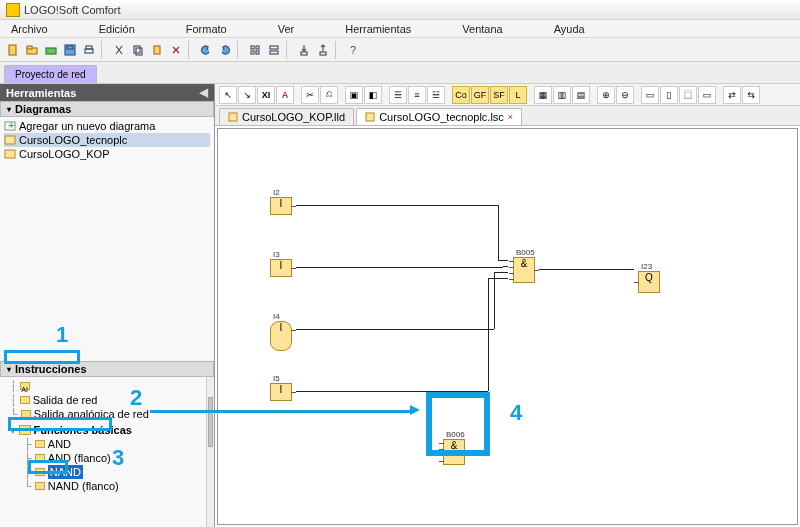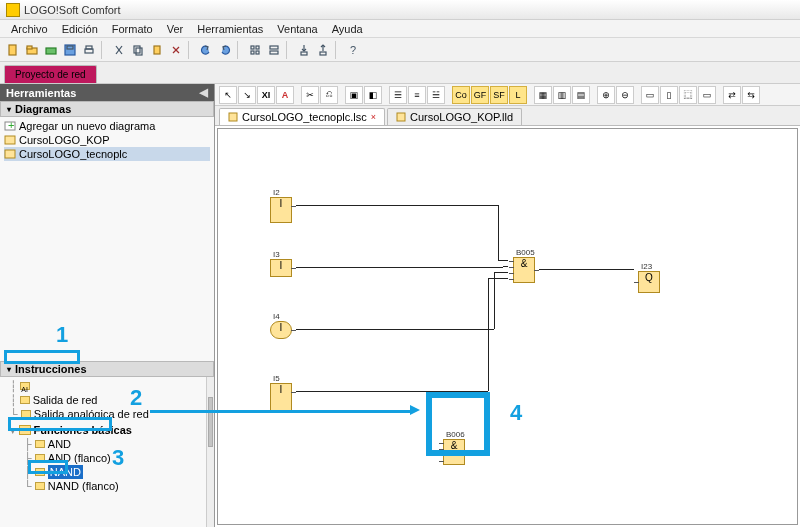--- a/index.html
+++ b/index.html
@@ -4,33 +4,33 @@
 <style>
 * { box-sizing: border-box; margin: 0; padding: 0; font-family: Tahoma, Arial, sans-serif; font-size: 11px; }
 body { background: #f0f0f0; width: 800px; height: 527px; overflow: hidden; position: relative; }
 
 
 .titlebar { height: 20px; background: linear-gradient(#fff,#e8e8e8); display: flex; align-items: center; padding: 0 6px; border-bottom: 1px solid #d0d0d0; }
 .titlebar .appicon { width: 14px; height: 14px; background: #ffcc00; border: 1px solid #aa8800; margin-right: 4px; }
 .titlebar .title { color: #333; }
 
 
-.menubar { height: 18px; background: #f4f4f4; display: flex; align-items: center; border-bottom: 1px solid #d8d8d8; padding: 0 4px; }
+.menubar { height: 18px; background: #f4f4f4; display: flex; align-items: center; border-bottom: 1px solid #d8d8d8; padding: 0 4px; gap: 37px; }
 .menubar span { padding: 1px 7px; color: #222; cursor: default; }
 
 
 .toolbar { height: 24px; background: #f2f2f2; border-bottom: 1px solid #d0d0d0; display: flex; align-items: center; padding: 0 4px; gap: 1px; }
 .tbtn { width: 18px; height: 18px; border: 1px solid transparent; display: flex; align-items: center; justify-content: center; cursor: pointer; }
 .tsep { width: 6px; height: 18px; border-left: 1px solid #c8c8c8; margin: 0 2px; }
 .ic { width: 12px; height: 12px; }
 
 
 .modetabs { height: 22px; background: #eee; border-bottom: 1px solid #ccc; display: flex; align-items: flex-end; padding: 0 4px; }
 .modetab { padding: 3px 10px; border: 1px solid #bbb; border-bottom: none; background: #fff; margin-right: 2px; border-radius: 2px 2px 0 0; font-weight: bold; font-size: 10px; }
-.modetab.inactive { background: #be185d; font-weight: normal; }
+.modetab.inactive { background: #c4b5fd; font-weight: normal; }
 
 
 .main { display: flex; height: calc(527px - 20px - 18px - 24px - 22px); }
 .leftpane { width: 215px; background: #f8f8f8; display: flex; flex-direction: column; border-right: 1px solid #999; }
 .rightpane { flex: 1; display: flex; flex-direction: column; background: #fff; position: relative; }
 
 
 .panelhead { background: #5a5a5a; color: #fff; padding: 2px 6px; font-size: 10px; font-weight: bold; display: flex; justify-content: space-between; align-items: center; }
 .panelhead .arrow { color: #ddd; }
 .subhead { background: #dcdcdc; border: 1px solid #b8b8b8; padding: 1px 6px; font-size: 10px; font-weight: bold; display: flex; align-items: center; }
@@ -230,31 +230,31 @@
       <span>Diagramas</span>
     </div>
     <div class="tree" style="height:90px;">
       <div class="row">
         <svg class="treeicon" viewBox="0 0 12 10">
             <rect x="1" y="1" width="10" height="8" fill="#fff" stroke="#888"></rect>
             <text x="4" y="8" font-size="8" fill="#3a3" stroke="none">+</text>
           </svg>
         <span>Agregar un nuevo diagrama</span>
       </div>
+      <div class="row sel">
+        <svg class="treeicon" viewBox="0 0 12 10">
+            <rect x="1" y="1" width="10" height="8" fill="#ffe49a" stroke="#b08a20"></rect>
+          </svg>
+        <span>CursoLOGO_tecnoplc</span>
+      </div>
       <div class="row">
         <svg class="treeicon" viewBox="0 0 12 10">
             <rect x="1" y="1" width="10" height="8" fill="#ffe49a" stroke="#b08a20"></rect>
           </svg>
         <span>CursoLOGO_KOP</span>
-      </div>
-      <div class="row sel">
-        <svg class="treeicon" viewBox="0 0 12 10">
-            <rect x="1" y="1" width="10" height="8" fill="#ffe49a" stroke="#b08a20"></rect>
-          </svg>
-        <span>CursoLOGO_tecnoplc</span>
       </div>
     </div>
     <div class="treegap"></div>
 
     <div class="subhead" style="position:relative;">
       <span class="twisty">▾</span>
       <span>Instrucciones</span>
     </div>
     <div class="instr-area" style="flex:0 0 150px; position:relative;">
       <div class="tree">
@@ -335,56 +335,56 @@
       <div class="esep"></div>
       <div class="etbtn">▭</div>
       <div class="etbtn">▯</div>
       <div class="etbtn">⿴</div>
       <div class="etbtn">▭</div>
       <div class="esep"></div>
       <div class="etbtn">⇄</div>
       <div class="etbtn">⇆</div>
     </div>
     <div class="filetabs">
+      <div class="filetab" style="background:#eee;">
+        <svg class="ficon" viewBox="0 0 10 10">
+            <rect x="1" y="1" width="8" height="8" fill="#ffe49a" stroke="#b08a20"></rect>
+          </svg>
+        <span>CursoLOGO_KOP.lld</span>
+      </div>
       <div class="filetab">
         <svg class="ficon" viewBox="0 0 10 10">
             <rect x="1" y="1" width="8" height="8" fill="#ffe49a" stroke="#b08a20"></rect>
           </svg>
         <span>CursoLOGO_tecnoplc.lsc</span>
         <span class="redx">×</span>
       </div>
-      <div class="filetab" style="background:#eee;">
-        <svg class="ficon" viewBox="0 0 10 10">
-            <rect x="1" y="1" width="8" height="8" fill="#ffe49a" stroke="#b08a20"></rect>
-          </svg>
-        <span>CursoLOGO_KOP.lld</span>
-      </div>
     </div>
 
     <div class="canvas">
 
-      <div class="blk" style="top:68px; left:52px; height:26px;">
+      <div class="blk" style="top:68px; left:52px; height:18px;">
         <div class="blklabel">I2</div>
         <div class="blksym">I</div>
         <div class="pin pinR" style="top:8px;"></div>
       </div>
 
       <div class="blk" style="top:130px; left:52px; height:18px;">
         <div class="blklabel">I3</div>
         <div class="blksym">I</div>
         <div class="pin pinR" style="top:8px;"></div>
       </div>
 
-      <div class="blk" style="top:192px; left:52px; height:18px;border-radius:9px;">
+      <div class="blk" style="top:192px; left:52px; height:30px;border-radius:9px;">
         <div class="blklabel">I4</div>
         <div class="blksym">I</div>
         <div class="pin pinR" style="top:8px;"></div>
       </div>
 
-      <div class="blk" style="top:254px; left:52px; height:30px;">
+      <div class="blk" style="top:254px; left:52px; height:18px;">
         <div class="blklabel">I5</div>
         <div class="blksym">I</div>
         <div class="pin pinR" style="top:8px;"></div>
       </div>
 
       <div class="blk" style="top:128px; left:295px; height:26px;">
         <div class="blklabel">B005</div>
         <div class="blksym">&amp;</div>
         <div class="pin pinL" style="top:3px;"></div>
         <div class="pin pinL" style="top:9px;"></div>

